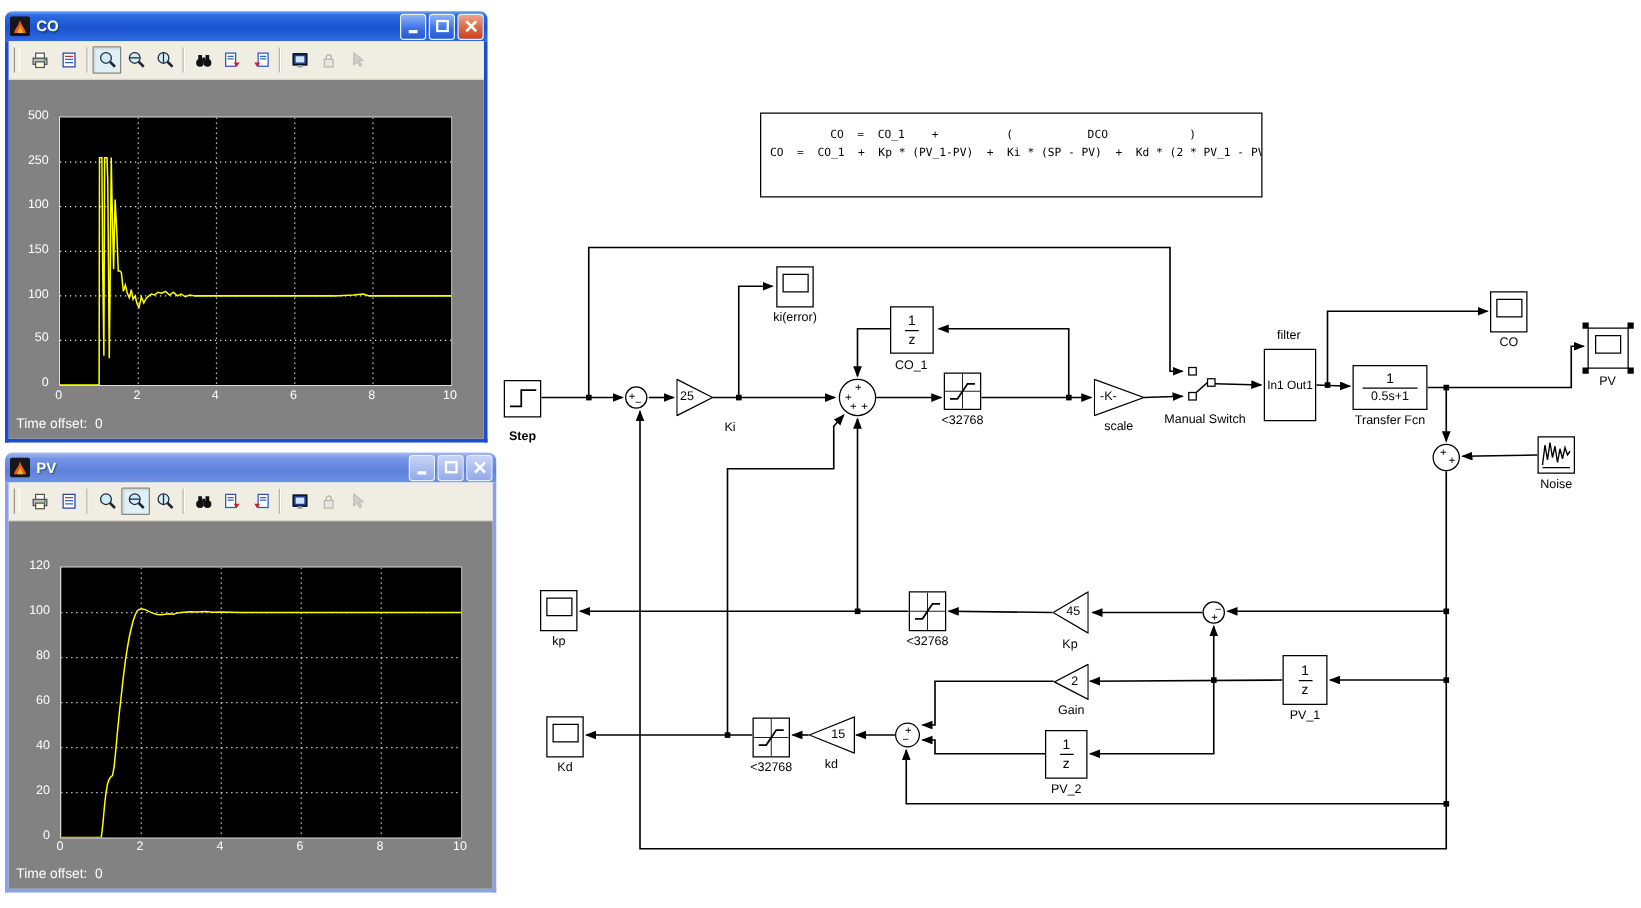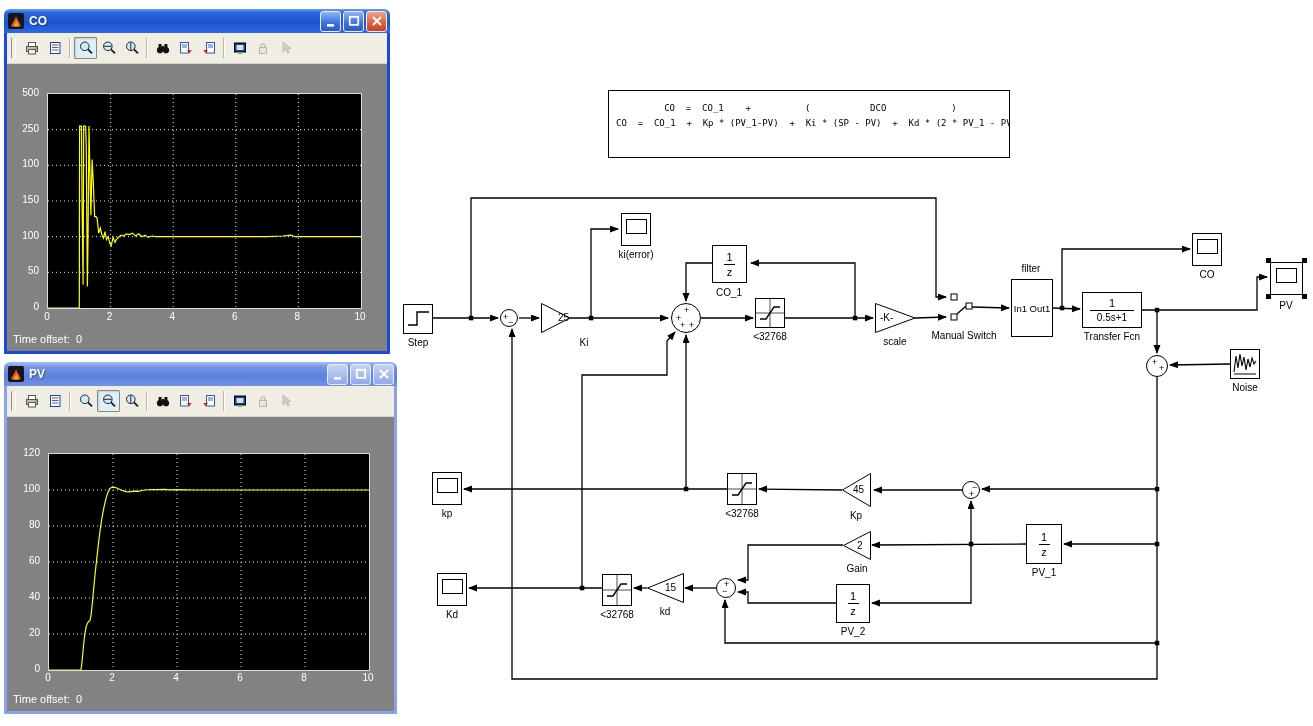--- a/index.html
+++ b/index.html
@@ -199,32 +199,32 @@
     <div class="annotation" style="left:608px;top:90px;width:402px;height:68px;">
       <div>CO  =  CO_1    +          (           DCO            )</div>
       <div>CO  =  CO_1  +  Kp * (PV_1-PV)  +  Ki * (SP - PV)  +  Kd * (2 * PV_1 - PV - PV_</div>
     </div>
 
     <div class="dg-block" style="left:403px;top:304px;width:30px;height:30px;">
       <svg width="28" height="28">
           <polyline points="4,20 13,20 13,7 25,7" fill="none" stroke="#000" stroke-width="1.4"></polyline>
         </svg>
     </div>
-    <div class="dg-label" style="left:393px;top:337px;width:50px;">Step</div>
+    <div class="dg-label" style="left:393px;top:344px;width:50px;font-weight:bold;">Step</div>
 
     <div class="sum" style="left:500px;top:309px;width:18px;height:18px;">
       <span style="left:2px;top:3px;">+</span>
       <span style="left:7px;top:8px;">−</span>
     </div>
 
     <div class="gain" style="left:541px;top:303px;">
       <svg width="30" height="30">
           <polygon points="0.5,0.5 0.5,29.5 29,15" fill="#fff" stroke="#000"></polygon>
         </svg>
-      <span style="left:17px;top:9px;">25</span>
+      <span style="left:3px;top:9px;">25</span>
     </div>
     <div class="dg-label" style="left:564px;top:337px;width:40px;">Ki</div>
 
     <div class="dg-block" style="left:621px;top:213px;width:30px;height:33px;">
         <div class="scr"></div>
       </div>
     <div class="dg-label" style="left:606px;top:249px;width:60px;">ki(error)</div>
 
     <div class="sum" style="left:671px;top:303px;width:30px;height:30px;">
       <span style="left:12px;top:2px;">+</span>

